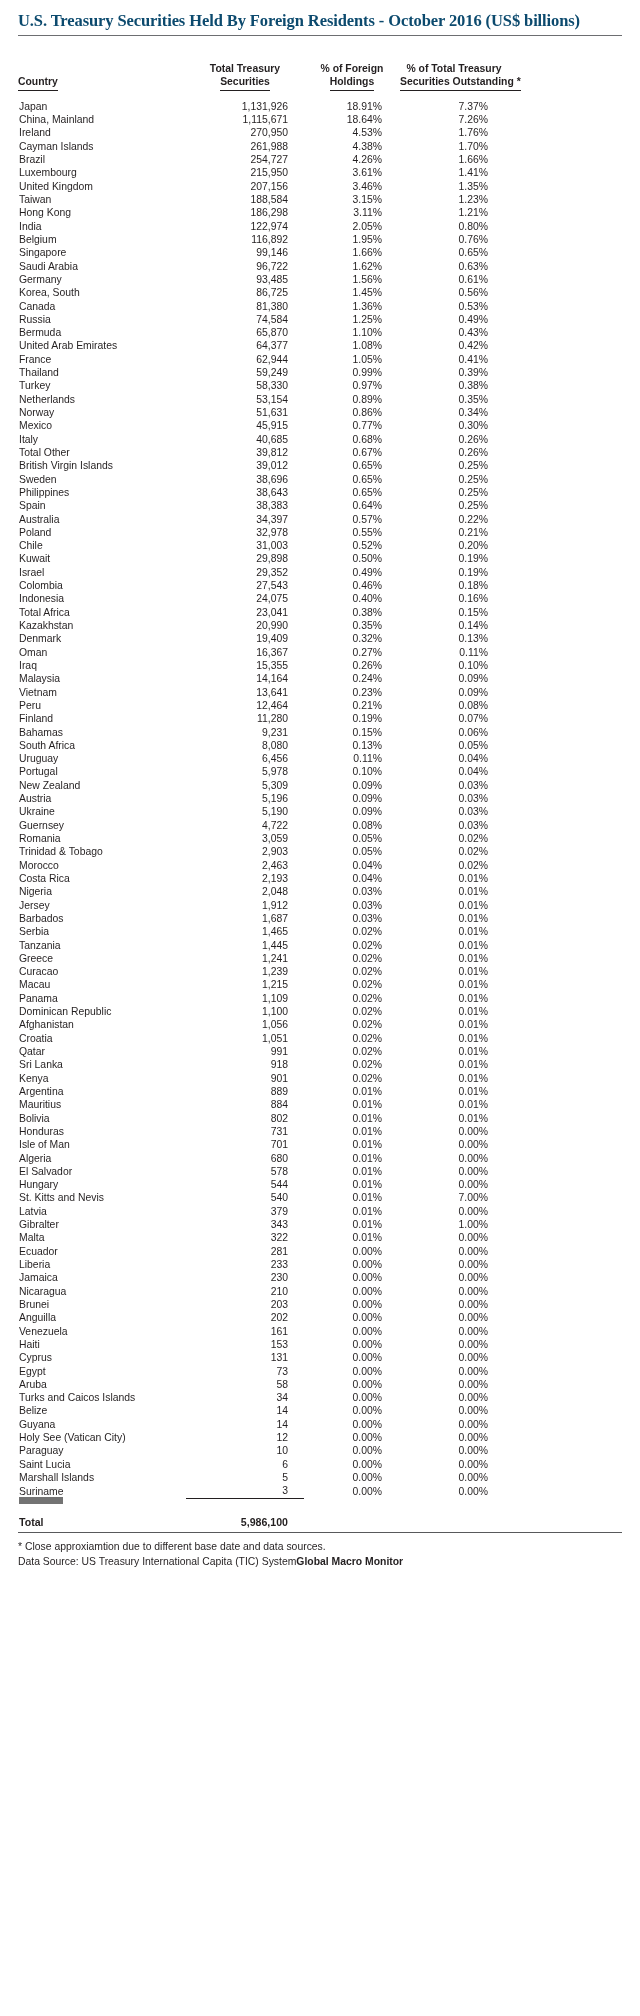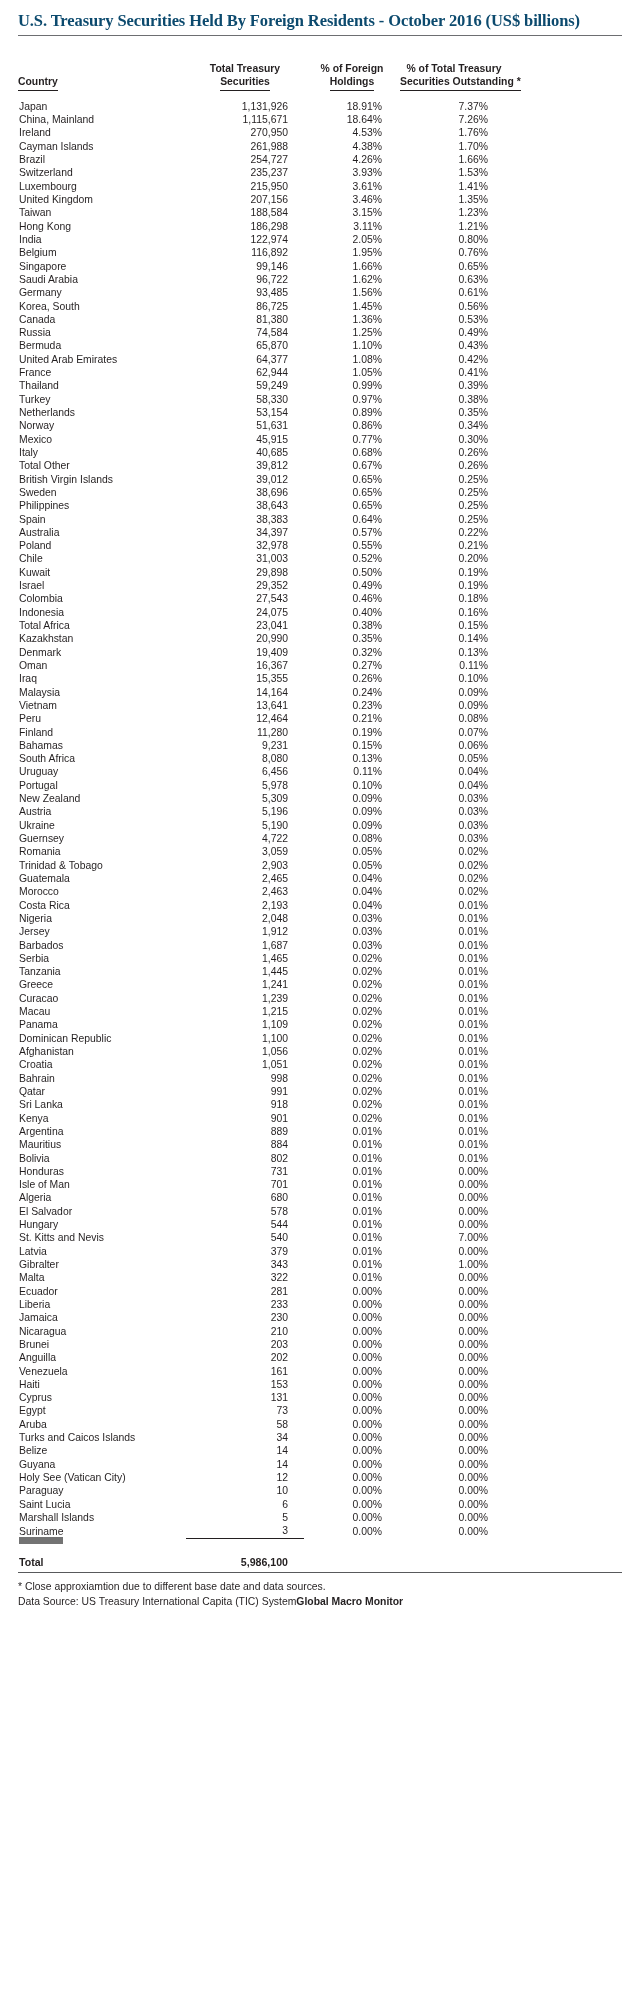--- a/index.html
+++ b/index.html
@@ -204,26 +204,20 @@
           <td class="c3">4.38%</td>
           <td class="c4">1.70%</td>
         </tr>
         <tr>
           <td class="c1">Brazil</td>
           <td class="c2">254,727</td>
           <td class="c3">4.26%</td>
           <td class="c4">1.66%</td>
         </tr>
         <tr>
-          <td class="c1">Switzerland</td>
-          <td class="c2">235,237</td>
-          <td class="c3">3.93%</td>
-          <td class="c4">1.53%</td>
-        </tr>
-        <tr>
           <td class="c1">Luxembourg</td>
           <td class="c2">215,950</td>
           <td class="c3">3.61%</td>
           <td class="c4">1.41%</td>
         </tr>
         <tr>
           <td class="c1">United Kingdom</td>
           <td class="c2">207,156</td>
           <td class="c3">3.46%</td>
           <td class="c4">1.35%</td>
@@ -522,26 +516,20 @@
           <td class="c3">0.05%</td>
           <td class="c4">0.02%</td>
         </tr>
         <tr>
           <td class="c1">Trinidad &amp; Tobago</td>
           <td class="c2">2,903</td>
           <td class="c3">0.05%</td>
           <td class="c4">0.02%</td>
         </tr>
         <tr>
-          <td class="c1">Guatemala</td>
-          <td class="c2">2,465</td>
-          <td class="c3">0.04%</td>
-          <td class="c4">0.02%</td>
-        </tr>
-        <tr>
           <td class="c1">Morocco</td>
           <td class="c2">2,463</td>
           <td class="c3">0.04%</td>
           <td class="c4">0.02%</td>
         </tr>
         <tr>
           <td class="c1">Costa Rica</td>
           <td class="c2">2,193</td>
           <td class="c3">0.04%</td>
           <td class="c4">0.01%</td>
@@ -608,26 +596,20 @@
         </tr>
         <tr>
           <td class="c1">Afghanistan</td>
           <td class="c2">1,056</td>
           <td class="c3">0.02%</td>
           <td class="c4">0.01%</td>
         </tr>
         <tr>
           <td class="c1">Croatia</td>
           <td class="c2">1,051</td>
-          <td class="c3">0.02%</td>
-          <td class="c4">0.01%</td>
-        </tr>
-        <tr>
-          <td class="c1">Bahrain</td>
-          <td class="c2">998</td>
           <td class="c3">0.02%</td>
           <td class="c4">0.01%</td>
         </tr>
         <tr>
           <td class="c1">Qatar</td>
           <td class="c2">991</td>
           <td class="c3">0.02%</td>
           <td class="c4">0.01%</td>
         </tr>
         <tr>

